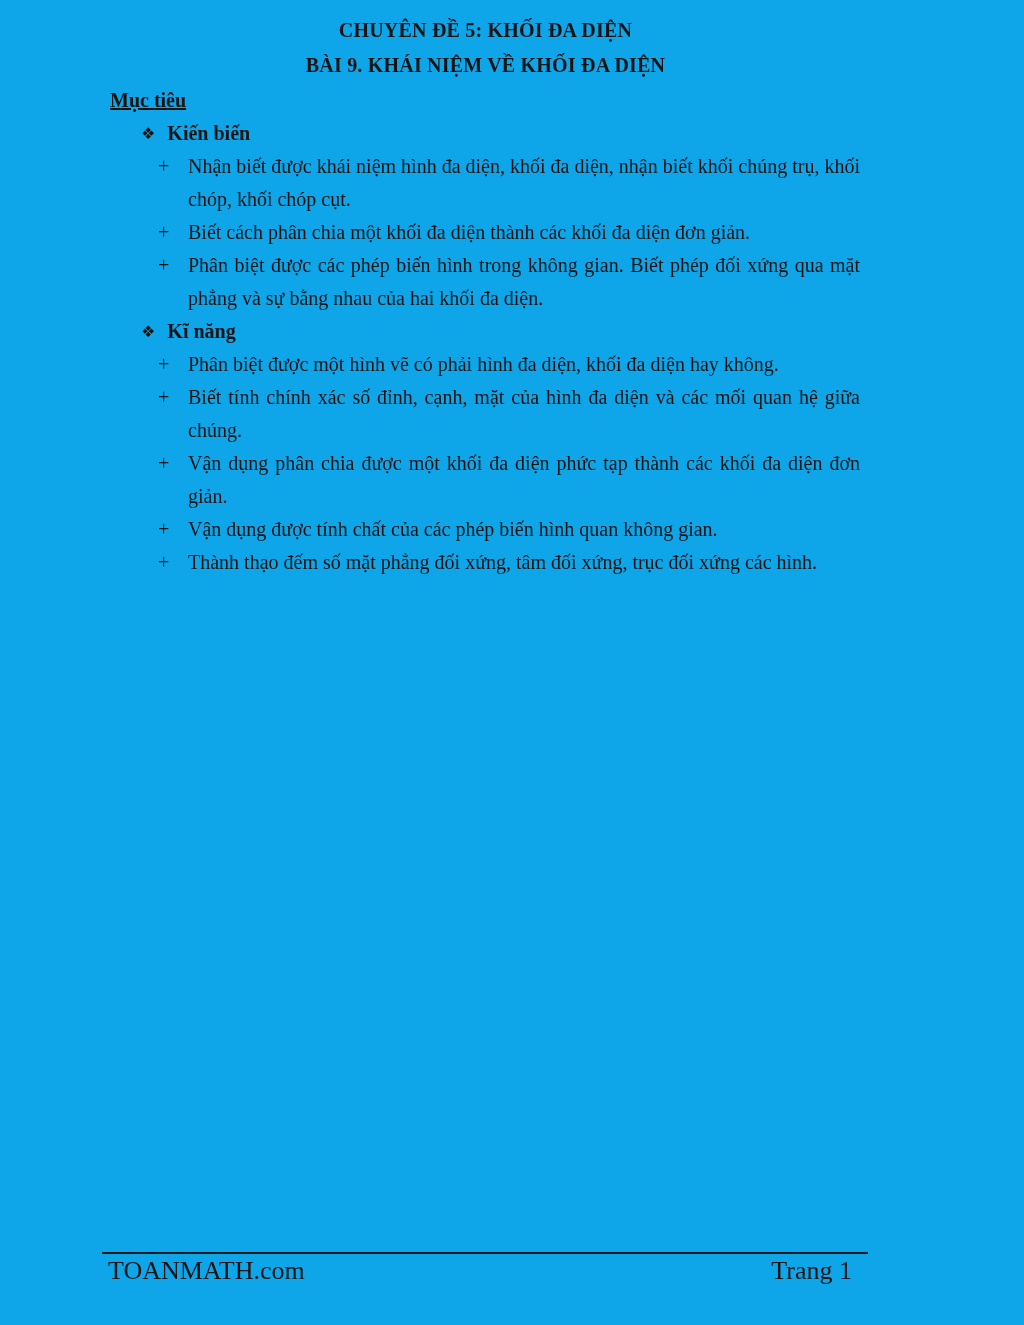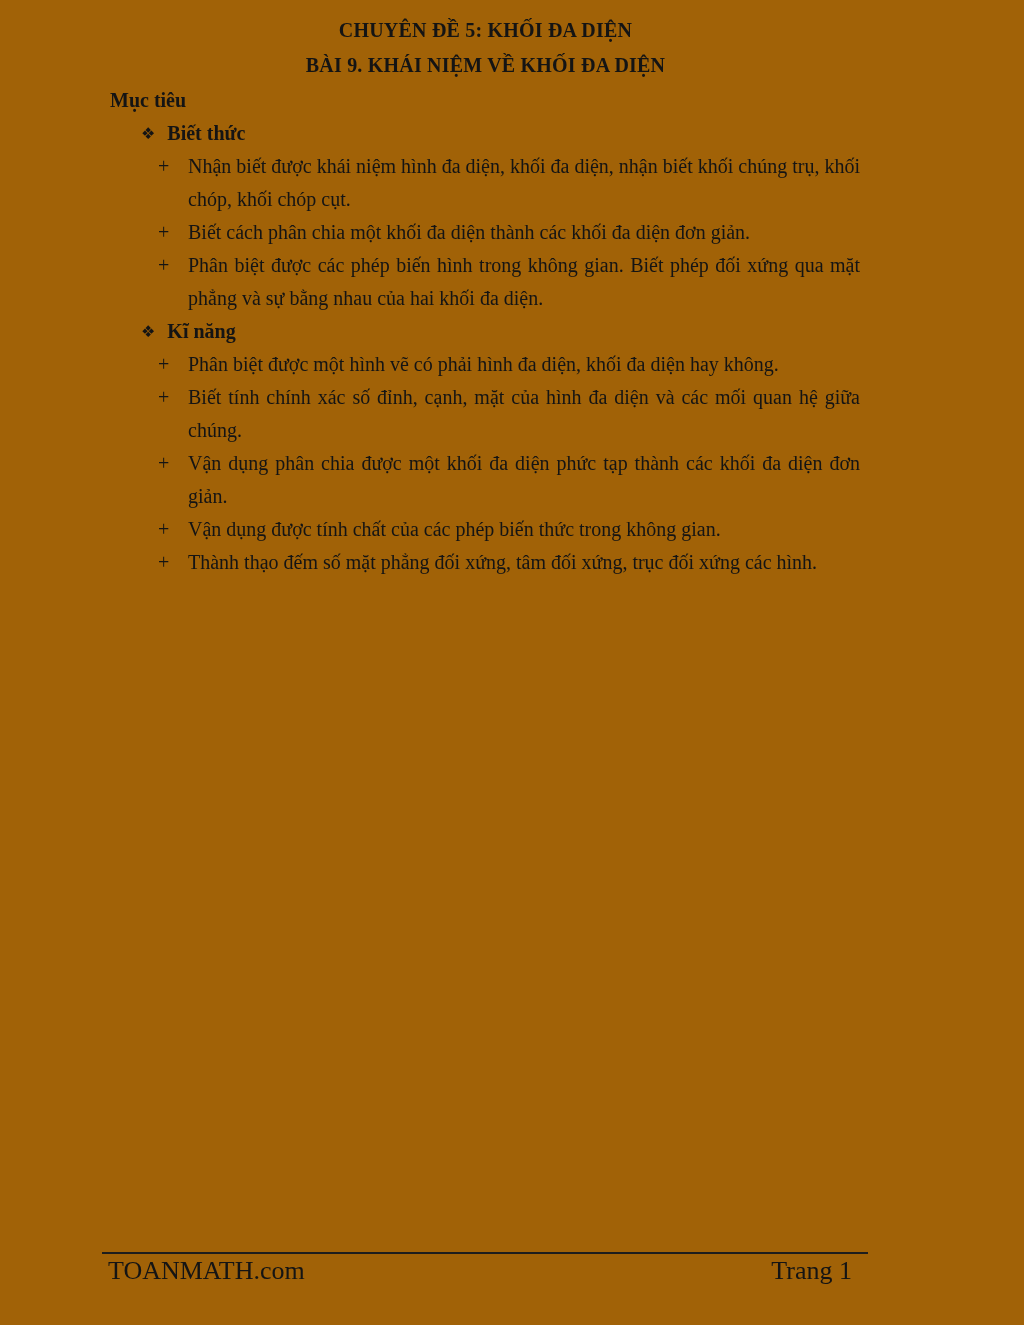--- a/index.html
+++ b/index.html
@@ -8,21 +8,21 @@
     height: 1325px;
     background: #ffffff;
     font-family: "Liberation Serif", "DejaVu Serif", serif;
     color: #141414;
     overflow: hidden;
   }
   .page {
     position: relative;
     width: 1024px;
     height: 1325px;
-    background: #a16207;
+    background: #0ea5e9;
   }
   .content {
     position: absolute;
     left: 103px;
     top: 0;
     width: 765px;
   }
   .doc-title,
   .doc-subtitle {
     text-align: center;
@@ -31,20 +31,21 @@
     line-height: 35px;
     letter-spacing: 0.2px;
   }
   .doc-title { margin-top: 13px; }
   .objectives-heading {
     font-weight: bold;
     font-size: 20px;
     line-height: 33px;
     padding-left: 7px;
     margin-top: 1px;
+    text-decoration: underline;
   }
   .section-heading {
     font-weight: bold;
     font-size: 20px;
     line-height: 33px;
     padding-left: 38px;
   }
   .section-heading .diamond {
     font-family: "DejaVu Sans", sans-serif;
     font-size: 16px;
@@ -90,21 +91,21 @@
 <div class="page">
   <div class="content">
 
     <div class="doc-title">CHUYÊN ĐỀ 5: KHỐI ĐA DIỆN</div>
     <div class="doc-subtitle">BÀI 9. KHÁI NIỆM VỀ KHỐI ĐA DIỆN</div>
 
     <div class="objectives-heading">Mục tiêu</div>
 
     <div class="section">
       <div class="section-heading">
-        <span class="diamond">❖</span><span class="heading-label">Biết thức</span>
+        <span class="diamond">❖</span><span class="heading-label">Kiến biến</span>
       </div>
       <div class="item">
         <span class="marker">+</span><span>Nhận biết được khái niệm hình đa diện, khối đa diện, nhận biết khối chúng trụ, khối chóp, khối chóp cụt.</span>
       </div>
       <div class="item">
         <span class="marker">+</span><span>Biết cách phân chia một khối đa diện thành các khối đa diện đơn giản.</span>
       </div>
       <div class="item">
         <span class="marker">+</span><span>Phân biệt được các phép biến hình trong không gian. Biết phép đối xứng qua mặt phẳng và sự bằng nhau của hai khối đa diện.</span>
       </div>
@@ -117,21 +118,21 @@
       <div class="item">
         <span class="marker">+</span><span>Phân biệt được một hình vẽ có phải hình đa diện, khối đa diện hay không.</span>
       </div>
       <div class="item">
         <span class="marker">+</span><span>Biết tính chính xác số đỉnh, cạnh, mặt của hình đa diện và các mối quan hệ giữa chúng.</span>
       </div>
       <div class="item">
         <span class="marker">+</span><span>Vận dụng phân chia được một khối đa diện phức tạp thành các khối đa diện đơn giản.</span>
       </div>
       <div class="item">
-        <span class="marker">+</span><span>Vận dụng được tính chất của các phép biến thức trong không gian.</span>
+        <span class="marker">+</span><span>Vận dụng được tính chất của các phép biến hình quan không gian.</span>
       </div>
       <div class="item">
         <span class="marker">+</span><span>Thành thạo đếm số mặt phẳng đối xứng, tâm đối xứng, trục đối xứng các hình.</span>
       </div>
     </div>
 
   </div>
 
   <div class="footer">
     <div class="footer-row">

